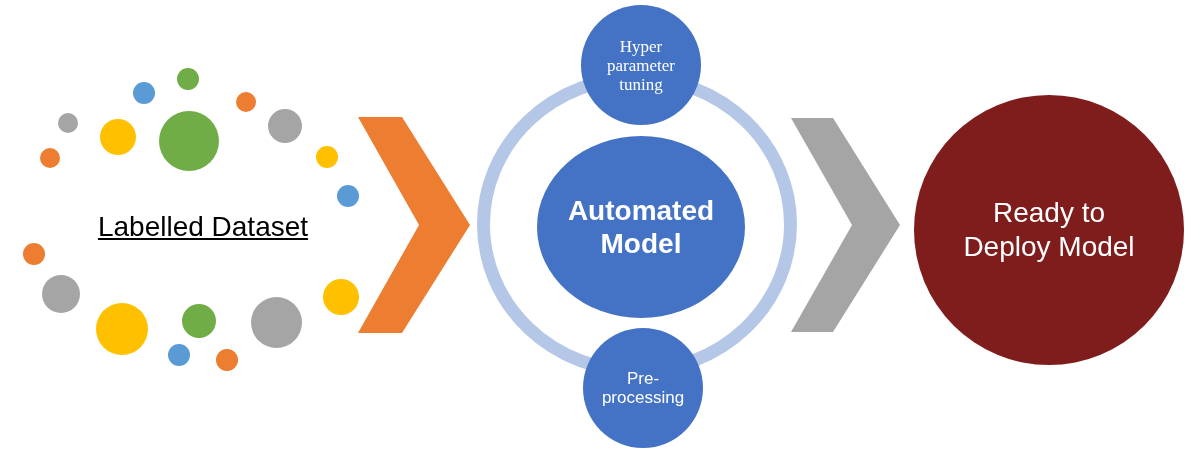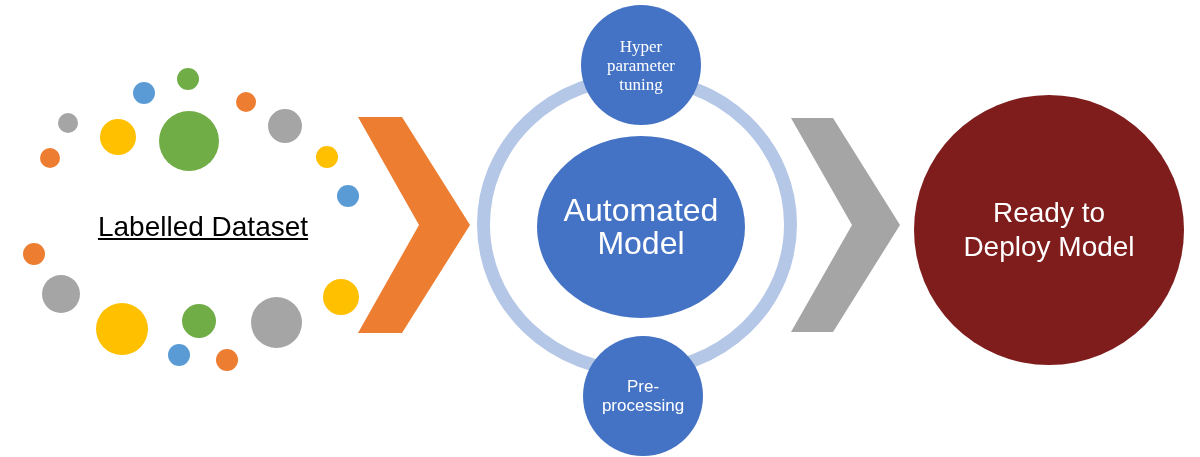--- a/index.html
+++ b/index.html
@@ -46,25 +46,26 @@
     font-size: 17px;
     line-height: 19px;
   }
   .hub-ellipse {
     left: 537px;
     top: 136px;
     width: 208px;
     height: 182px;
   }
   .hub-ellipse .shape-label {
-    font-size: 32px;
+    font-size: 28px;
     line-height: 33px;
+    font-weight: bold;
   }
   .top-circle { left: 581px; top: 5px; font-family: Liberation Serif, serif; }
-  .bottom-circle { left: 583px; top: 336px; }
+  .bottom-circle { left: 583px; top: 328px; }
   .deploy-circle {
     left: 914px;
     top: 95px;
     width: 270px;
     height: 270px;
   }
   .deploy-circle .shape-label {
     font-size: 28px;
     line-height: 34px;
   }

